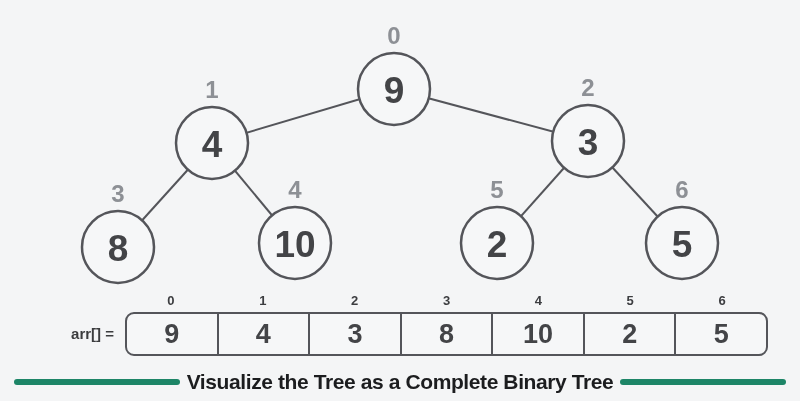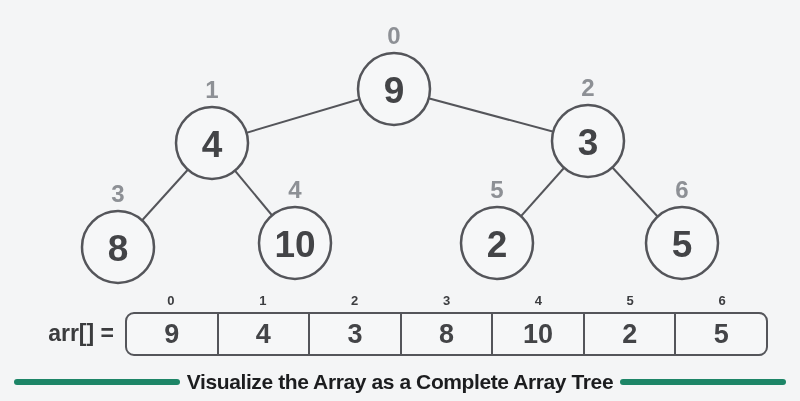--- a/index.html
+++ b/index.html
@@ -19,21 +19,21 @@
   .array-indices { position:absolute; left:125px; top:293px; width:643px; display:flex; }
   .arr-index { flex:1 1 0; text-align:center; font-size:13px; font-weight:700; color:#3c3d40; line-height:16px; }
 
   .array-cells { position:absolute; left:125px; top:312px; width:643px; height:44px; display:flex;
                  border:2px solid var(--stroke,#54555a); border-radius:9px; background:var(--node-fill,#f6f7f8); }
   .arr-cell { flex:1 1 0; display:flex; align-items:center; justify-content:center;
               font-size:27px; font-weight:700; color:var(--value,#434447); }
   .arr-cell + .arr-cell { border-left:2px solid var(--stroke,#54555a); }
 
   .arr-label { position:absolute; left:18px; top:320px; width:96px; text-align:right;
-               font-size:23px; font-weight:700; color:#3b3c3e; line-height:27px; }
+               font-size:15px; font-weight:700; color:#3b3c3e; line-height:27px; }
 
   .caption-row { position:absolute; left:0; right:0; top:368px; height:27px;
                  display:flex; align-items:center; padding:0 14px; gap:7px; }
   .cap-line { flex:1 1 auto; height:6px; border-radius:3px; background:var(--accent,#1d8567); }
   .cap-text { flex:0 0 auto; font-size:21px; font-weight:700; color:#1c1d1f;
               letter-spacing:-0.4px; white-space:nowrap; }
 </style>
 </head>
 <body>
 
@@ -100,17 +100,17 @@
       <div class="arr-cell">4</div>
       <div class="arr-cell">3</div>
       <div class="arr-cell">8</div>
       <div class="arr-cell">10</div>
       <div class="arr-cell">2</div>
       <div class="arr-cell">5</div>
     </div>
 
   <div class="caption-row">
     <span class="cap-line"></span>
-    <span class="cap-text">Visualize the Array as a Complete Array Tree</span>
+    <span class="cap-text">Visualize the Tree as a Complete Binary Tree</span>
     <span class="cap-line"></span>
   </div>
 
 </div>
 
 </body></html>

